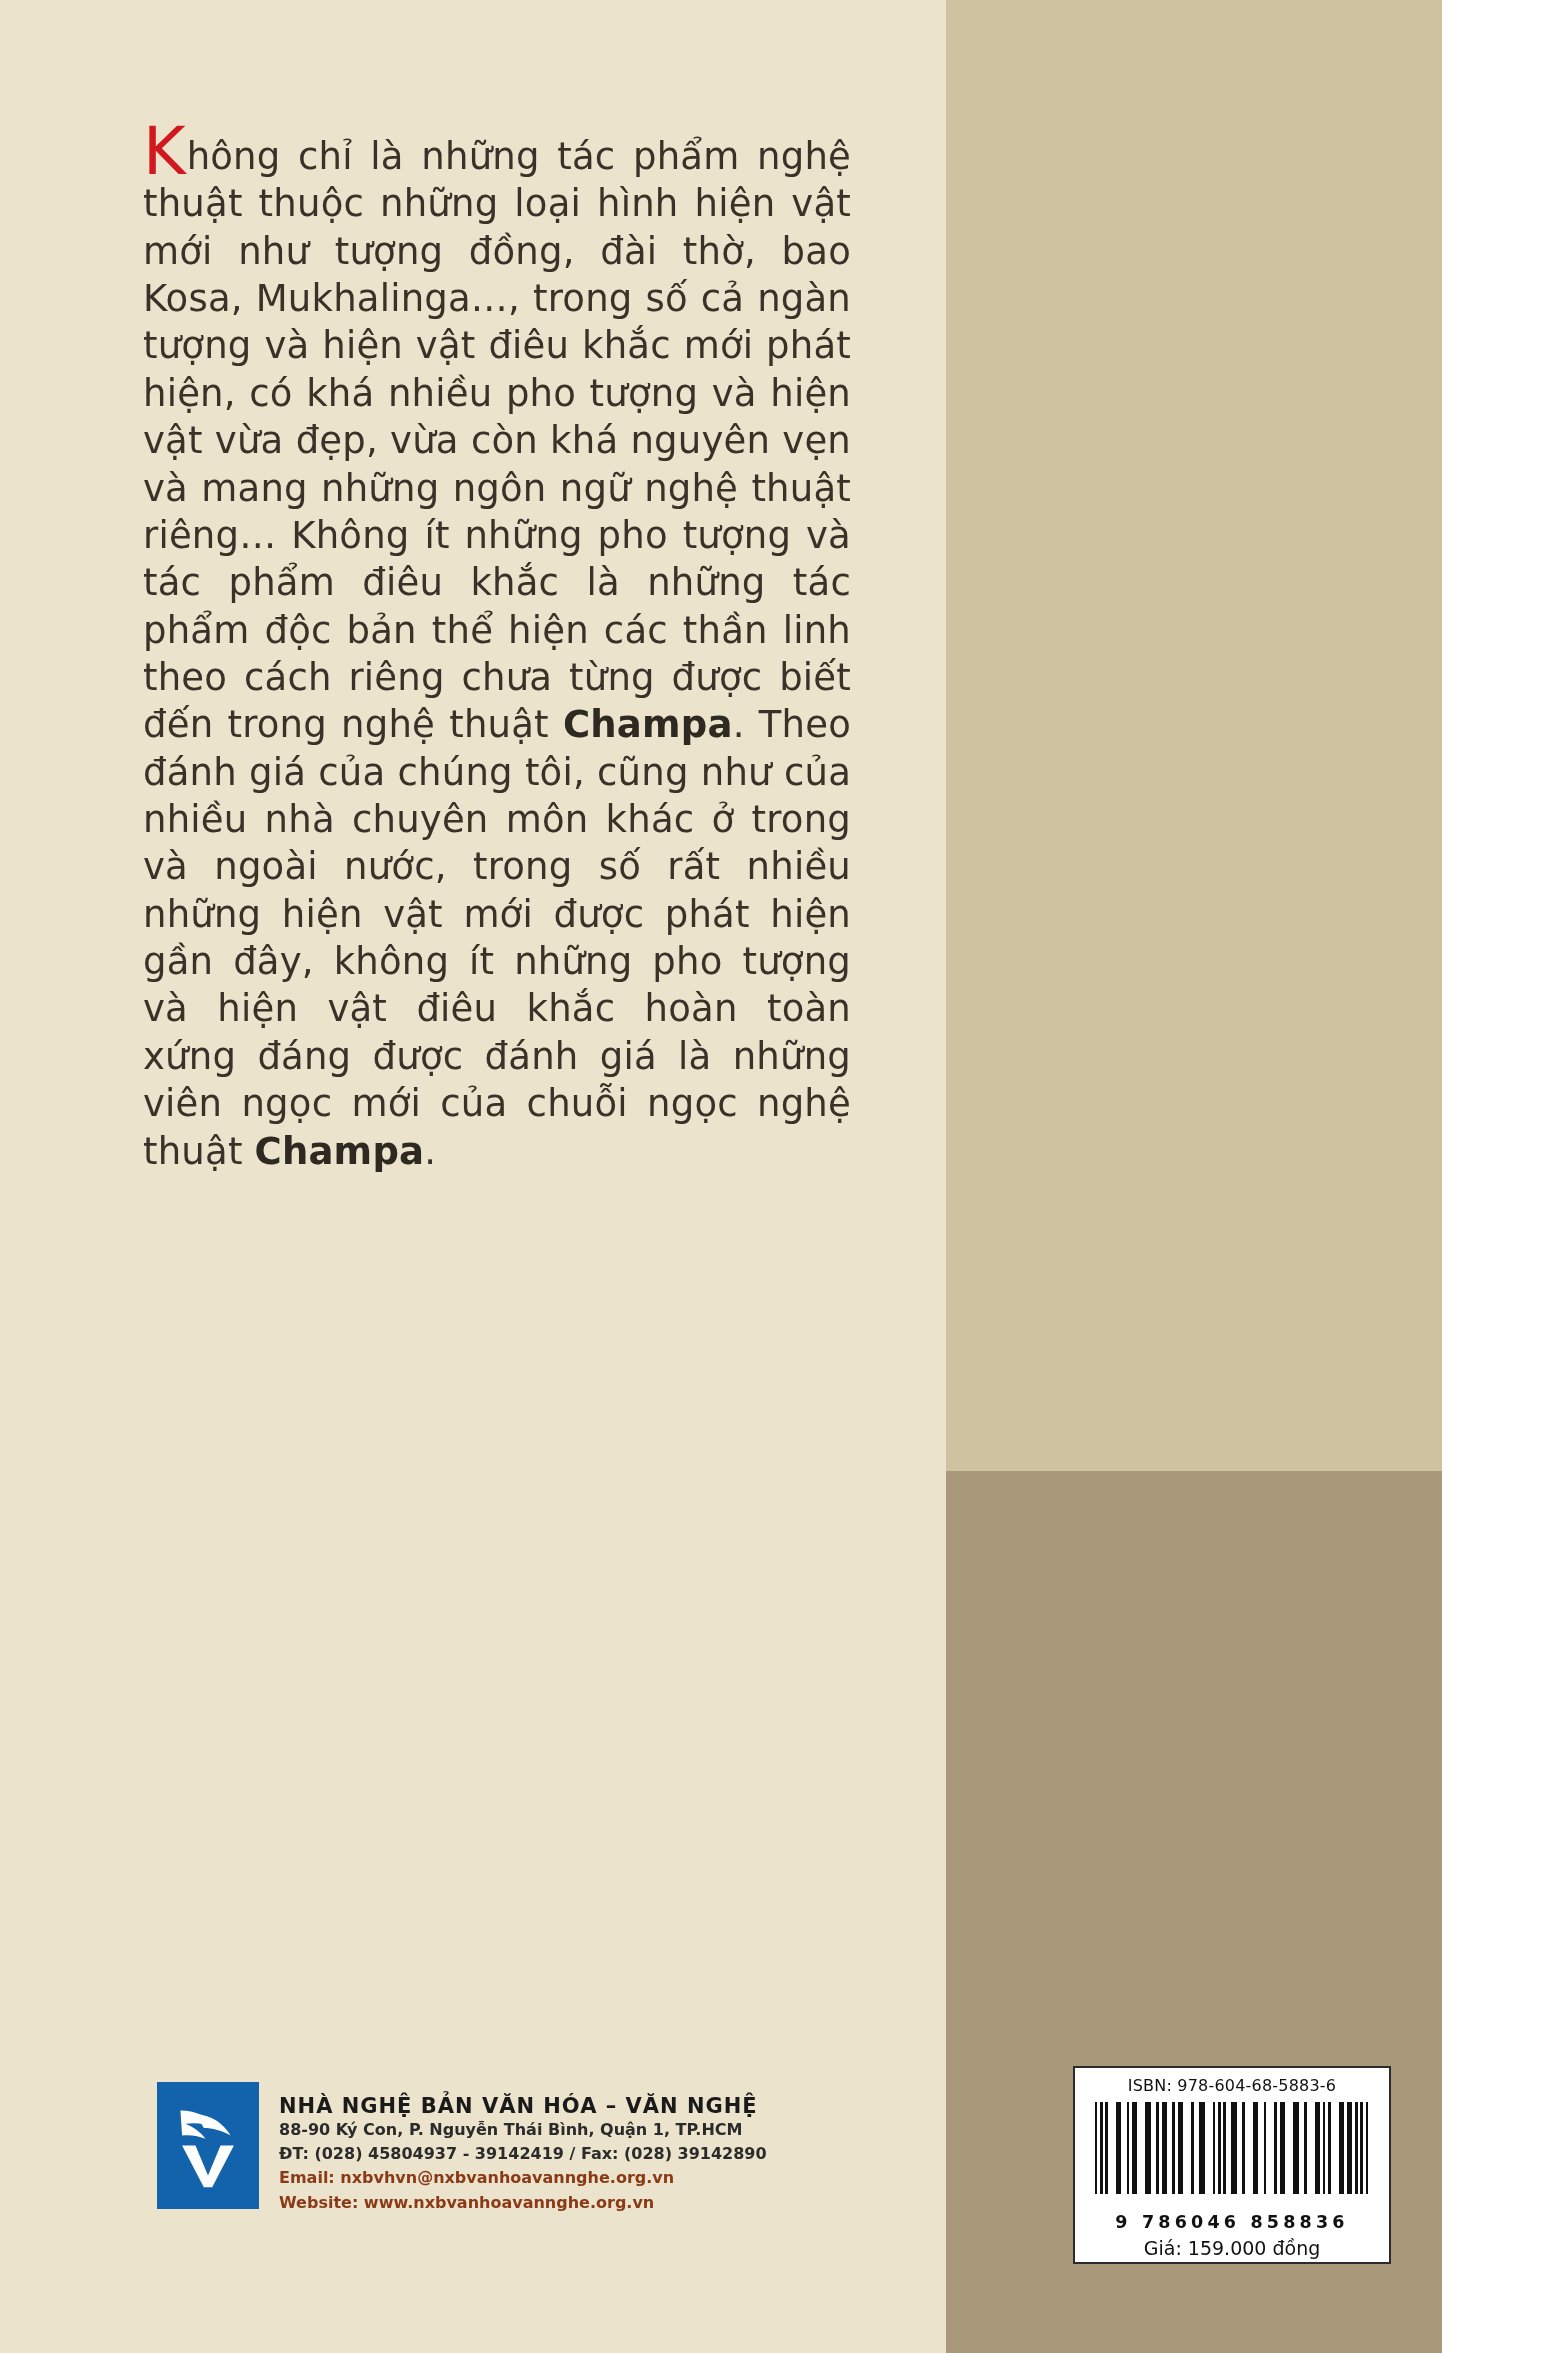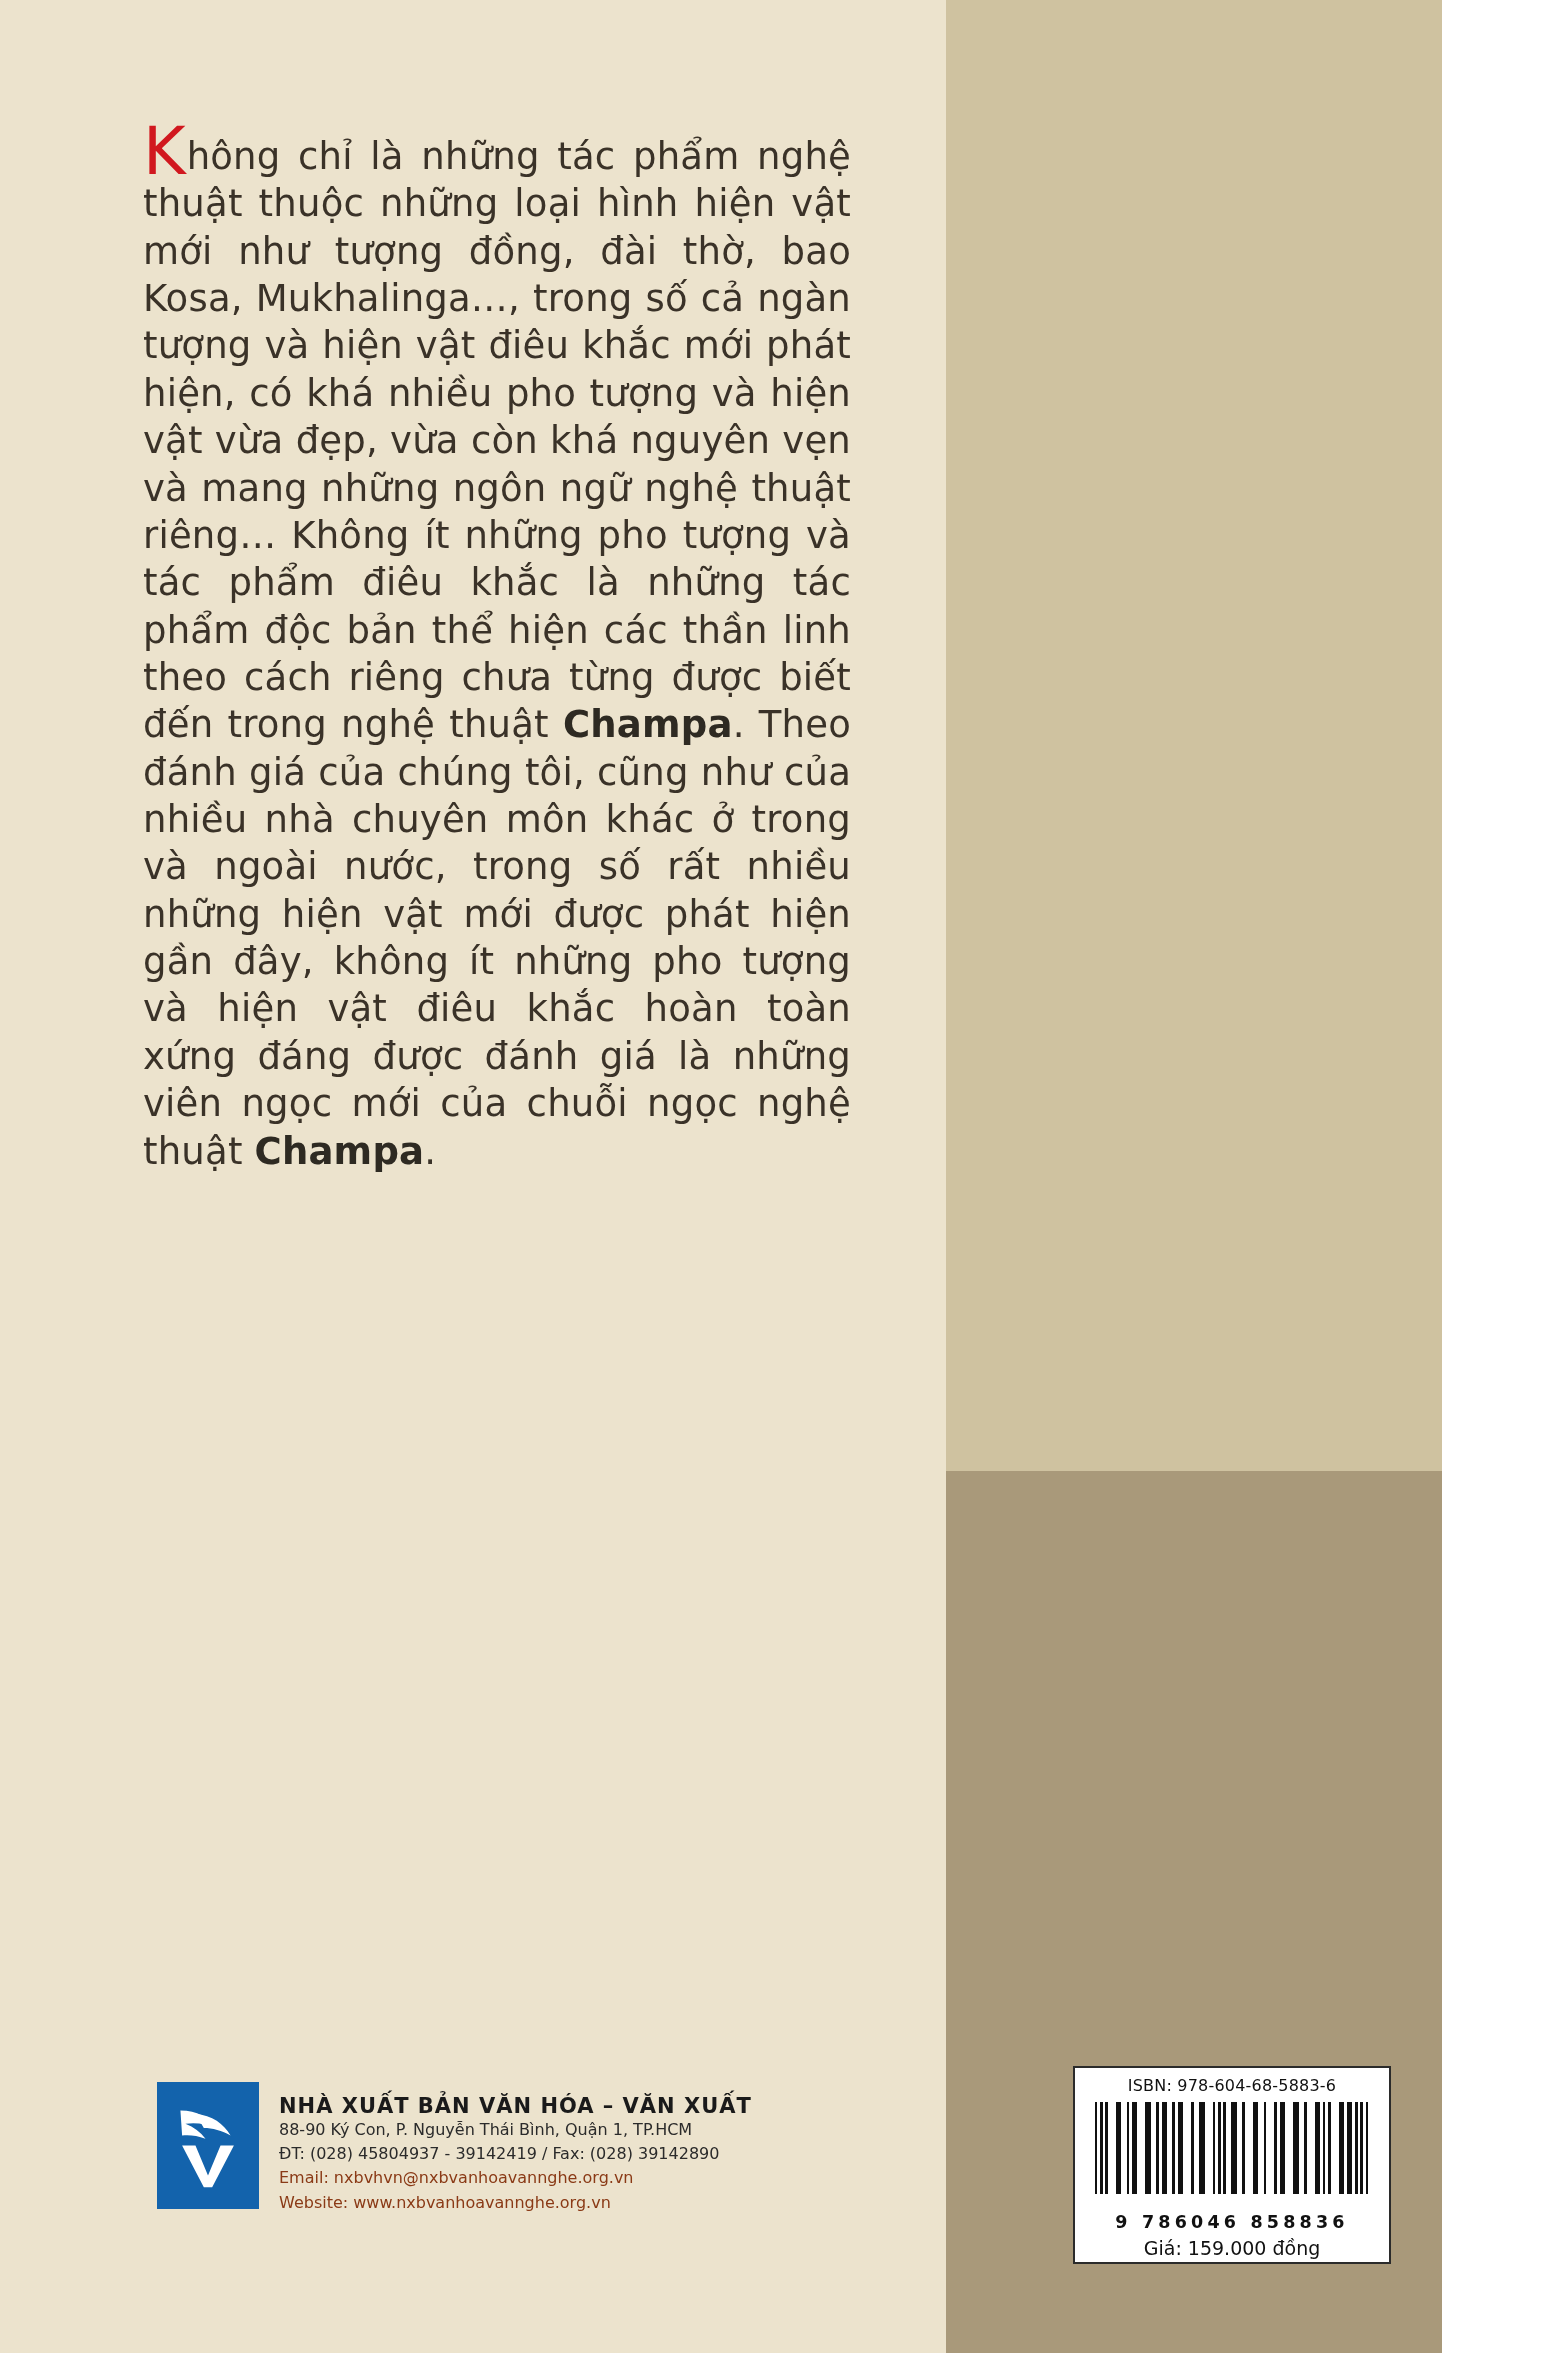--- a/index.html
+++ b/index.html
@@ -92,21 +92,21 @@
   .pub-name {
     font-family: "DejaVu Sans", sans-serif;
     font-weight: 700;
     font-size: 21px;
     letter-spacing: 1px;
     color: #1a1a1a;
     white-space: nowrap;
   }
   .pub-line {
     font-size: 16px;
-    font-weight: 400;
+    font-weight: 700;
     line-height: 1.52;
     color: #2b2b2b;
     white-space: nowrap;
   }
   .pub-line.link {
     color: #8a3a16;
   }
 
   
   .isbn-box {
@@ -170,21 +170,21 @@
   <div class="publisher">
     <div class="pub-logo">
       <svg width="102" height="127" viewBox="0 0 122 152" xmlns="http://www.w3.org/2000/svg">
         <rect x="0" y="0" width="122" height="152" fill="#1363ac"></rect>
         <path d="M28 34 C48 34, 62 42, 70 56 C60 50, 46 48, 34 50 C44 54, 52 60, 58 68 C48 64, 38 63, 30 64 Z" fill="#ffffff"></path>
         <path d="M46 38 C66 40, 80 50, 88 64 C78 58, 66 55, 56 55 Z" fill="#ffffff"></path>
         <path d="M30 76 L46 76 L61 112 L76 76 L92 76 L66 126 L56 126 Z" fill="#ffffff"></path>
       </svg>
     </div>
     <div class="pub-text">
-      <div class="pub-name">NHÀ XUẤT BẢN VĂN HÓA – VĂN XUẤT</div>
+      <div class="pub-name">NHÀ NGHỆ BẢN VĂN HÓA – VĂN NGHỆ</div>
       <div class="pub-line">88-90 Ký Con, P. Nguyễn Thái Bình, Quận 1, TP.HCM</div>
       <div class="pub-line">ĐT: (028) 45804937 - 39142419 / Fax: (028) 39142890</div>
       <div class="pub-line link">Email: nxbvhvn@nxbvanhoavannghe.org.vn</div>
       <div class="pub-line link">Website: www.nxbvanhoavannghe.org.vn</div>
     </div>
   </div>
 
   <div class="isbn-box">
     <div class="isbn-label">ISBN: 978-604-68-5883-6</div>
     <div class="barcode">

